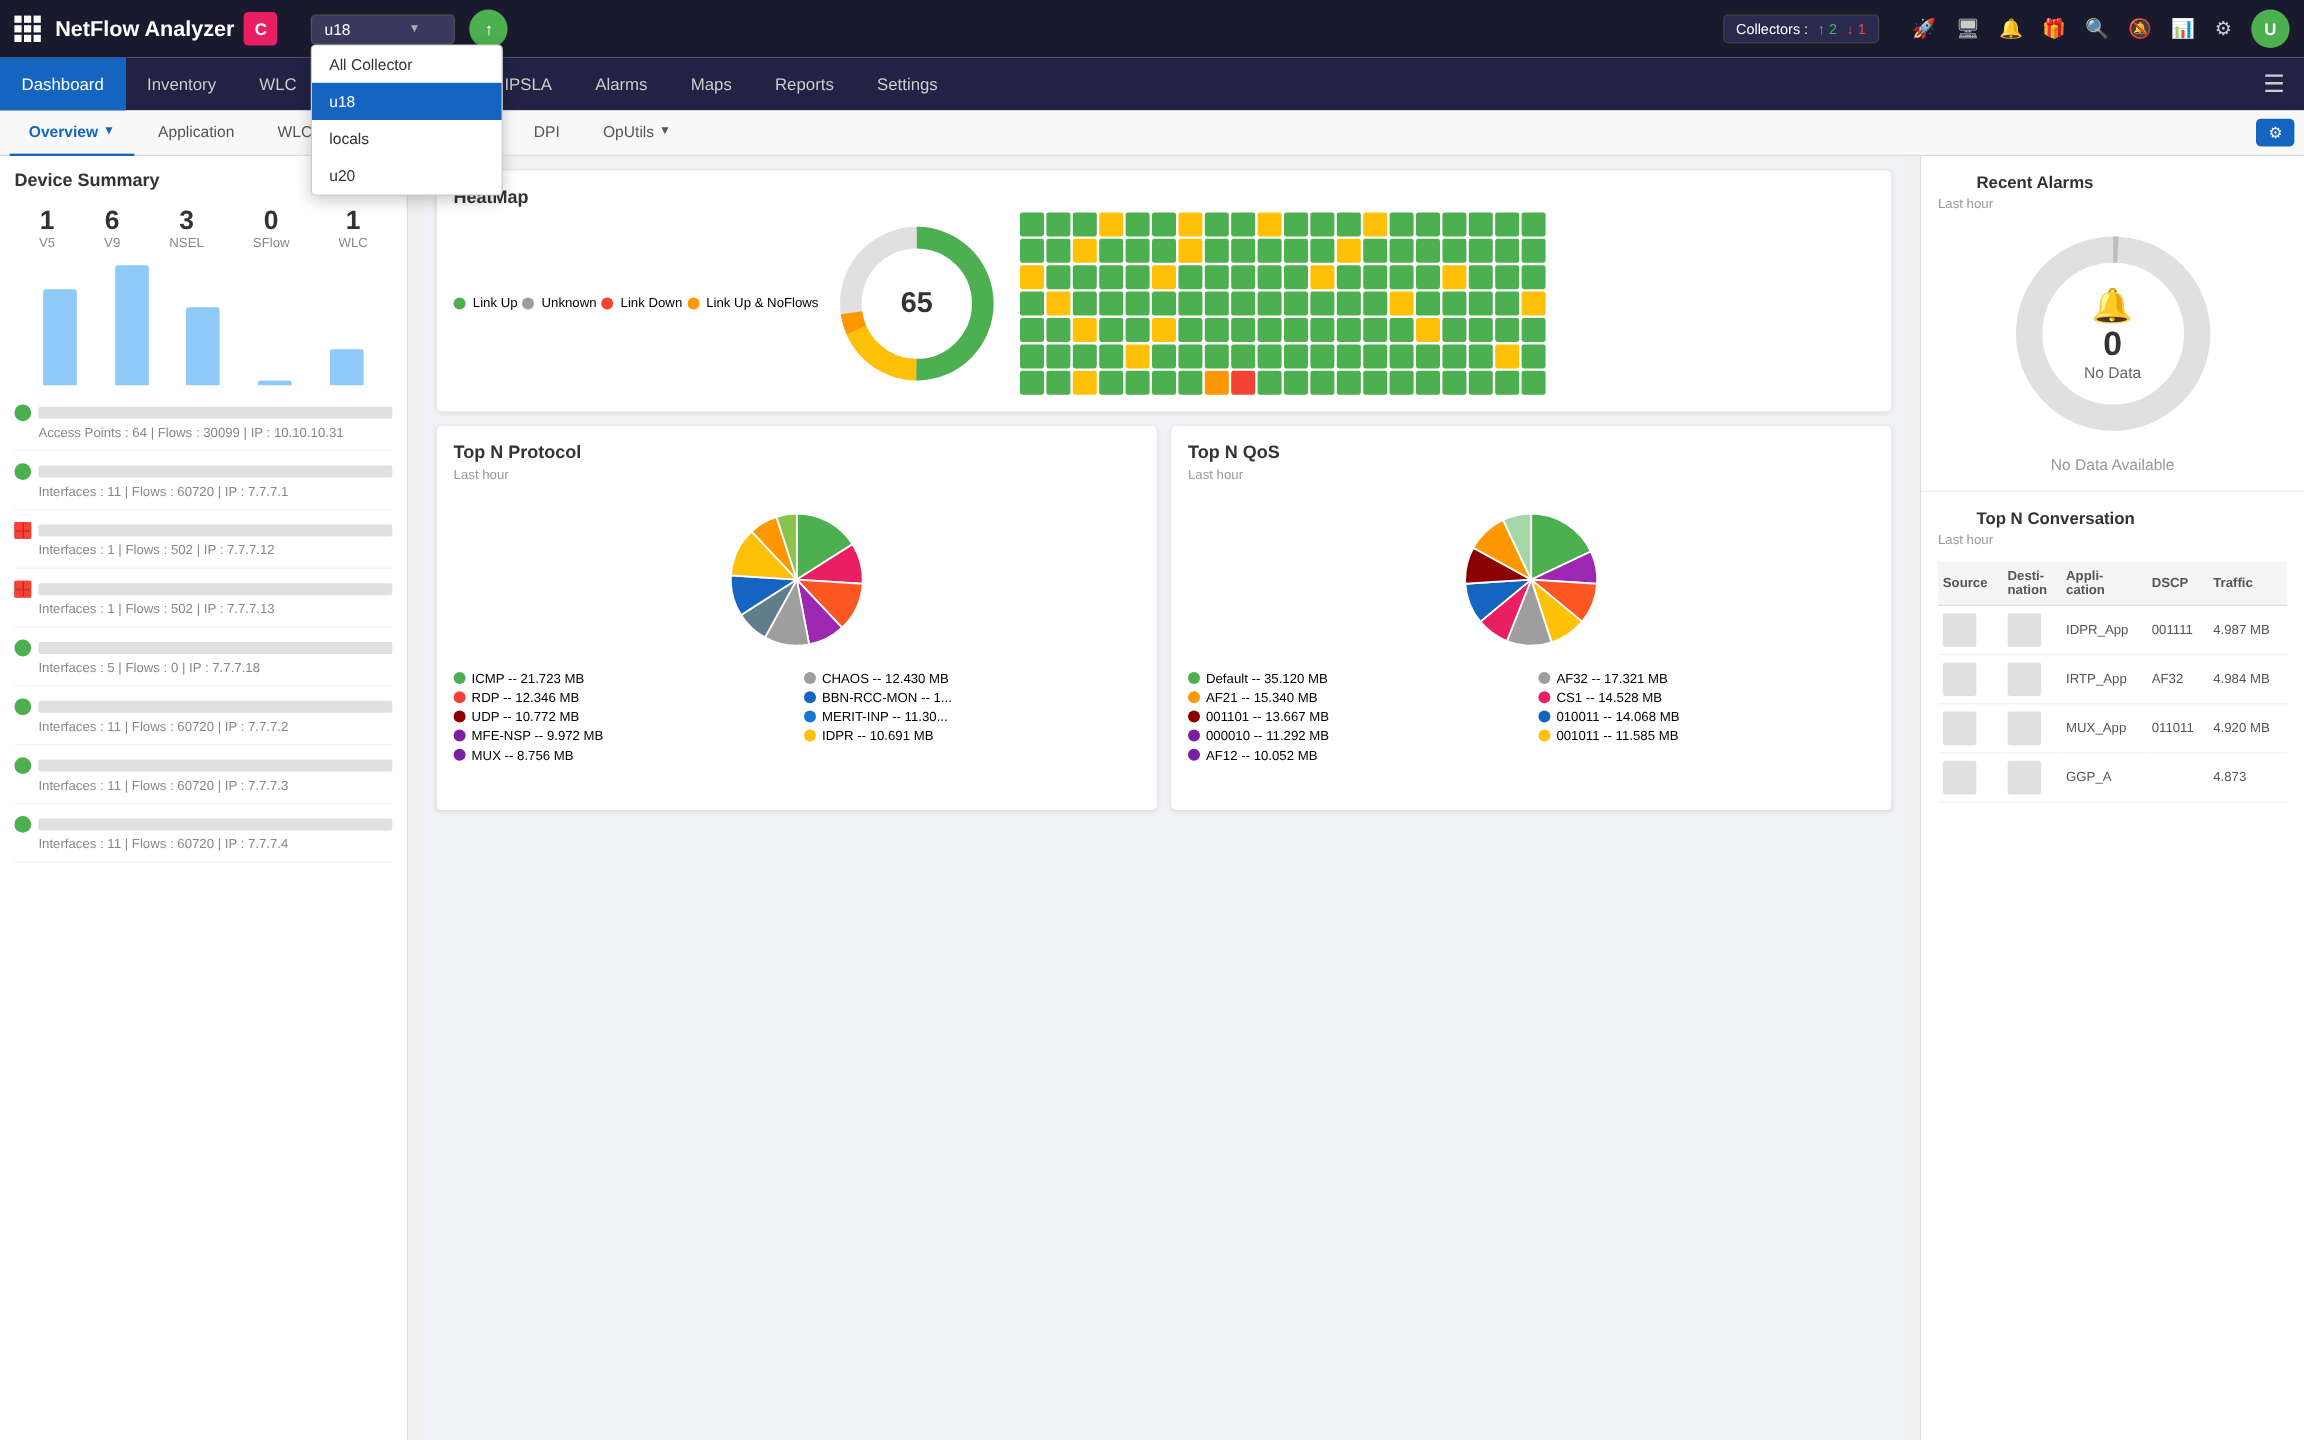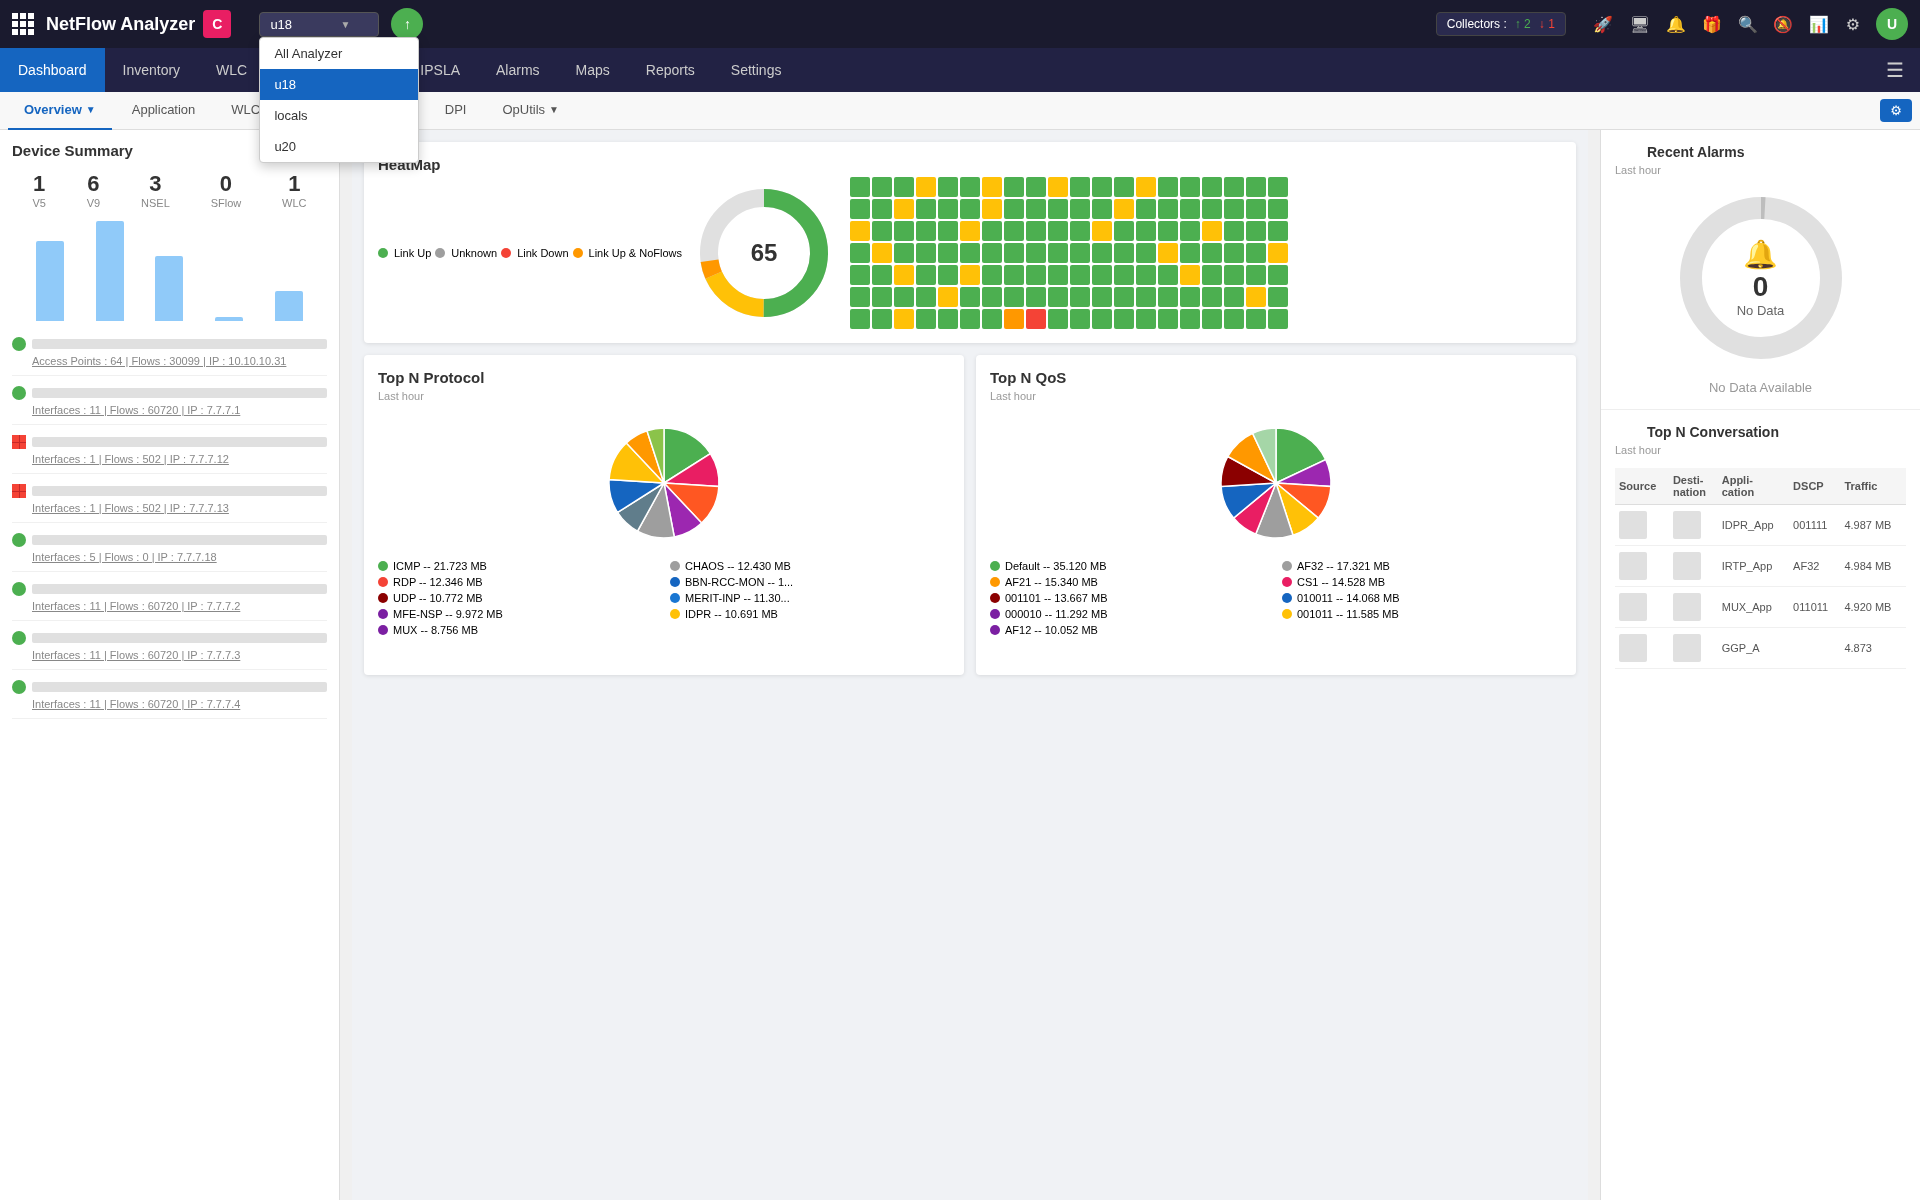--- a/index.html
+++ b/index.html
@@ -152,21 +152,21 @@
     .device-bar-wrap { display: flex; flex-direction: column; align-items: center; gap: 4px; width: 40px; }
     .device-bar { width: 28px; background: #90caf9; border-radius: 2px 2px 0 0; }
 
     
     .device-list { margin-top: 12px; }
     .device-item { margin-bottom: 10px; border-bottom: 1px solid #f0f0f0; padding-bottom: 8px; }
     .device-item-header { display: flex; align-items: center; gap: 6px; margin-bottom: 4px; }
     .device-icon-green { width: 14px; height: 14px; background: #4caf50; border-radius: 50%; flex-shrink: 0; }
     .device-name-bar { height: 10px; background: #e0e0e0; border-radius: 2px; flex: 1; }
     .device-stats { font-size: 11px; color: #888; display: flex; gap: 8px; padding-left: 20px; }
-    .device-stats span { white-space: nowrap; text-decoration: underline; }
+    .device-stats span { white-space: nowrap; }
 
     
     .center-panel {
       flex: 1;
       overflow-y: auto;
       background: #f0f2f5;
       padding: 12px;
       display: flex;
       flex-direction: column;
       gap: 12px;
@@ -206,21 +206,21 @@
     .chart-card {
       flex: 1;
       background: white;
       border-radius: 4px;
       padding: 14px;
       box-shadow: 0 1px 4px rgba(0,0,0,0.1);
       min-height: 320px;
     }
     .pie-chart-area { display: flex; justify-content: center; margin: 16px 0 12px; }
     .pie-legend { display: grid; grid-template-columns: 1fr 1fr; gap: 4px 12px; font-size: 11px; }
-    .pie-legend-item { display: flex; align-items: center; gap: 5px; }
+    .pie-legend-item { display: flex; gap: 5px; }
     .pie-dot { width: 10px; height: 10px; border-radius: 50%; flex-shrink: 0; }
 
     
     .right-panel {
       width: 320px;
       background: white;
       border-left: 1px solid #ddd;
       overflow-y: auto;
       flex-shrink: 0;
       display: flex;
@@ -264,21 +264,21 @@
     <span>NetFlow Analyzer</span>
     <div style="width:28px;height:28px;background:#e91e63;border-radius:4px;display:flex;align-items:center;justify-content:center;font-size:14px;font-weight:bold;color:white;">C</div>
   </div>
 
   <div class="collector-select-area">
     <div class="collector-select-btn">
       <span>u18</span>
       <span style="color:#aaa;font-size:10px;">▼</span>
     </div>
     <div class="collector-dropdown">
-      <div class="collector-dropdown-item">All Analyzer</div>
+      <div class="collector-dropdown-item">All Collector</div>
       <div class="collector-dropdown-item selected">u18</div>
       <div class="collector-dropdown-item">locals</div>
       <div class="collector-dropdown-item">u20</div>
     </div>
   </div>
 
   <div class="upload-btn">
     <span style="color:white;font-size:14px;">↑</span>
   </div>
 

